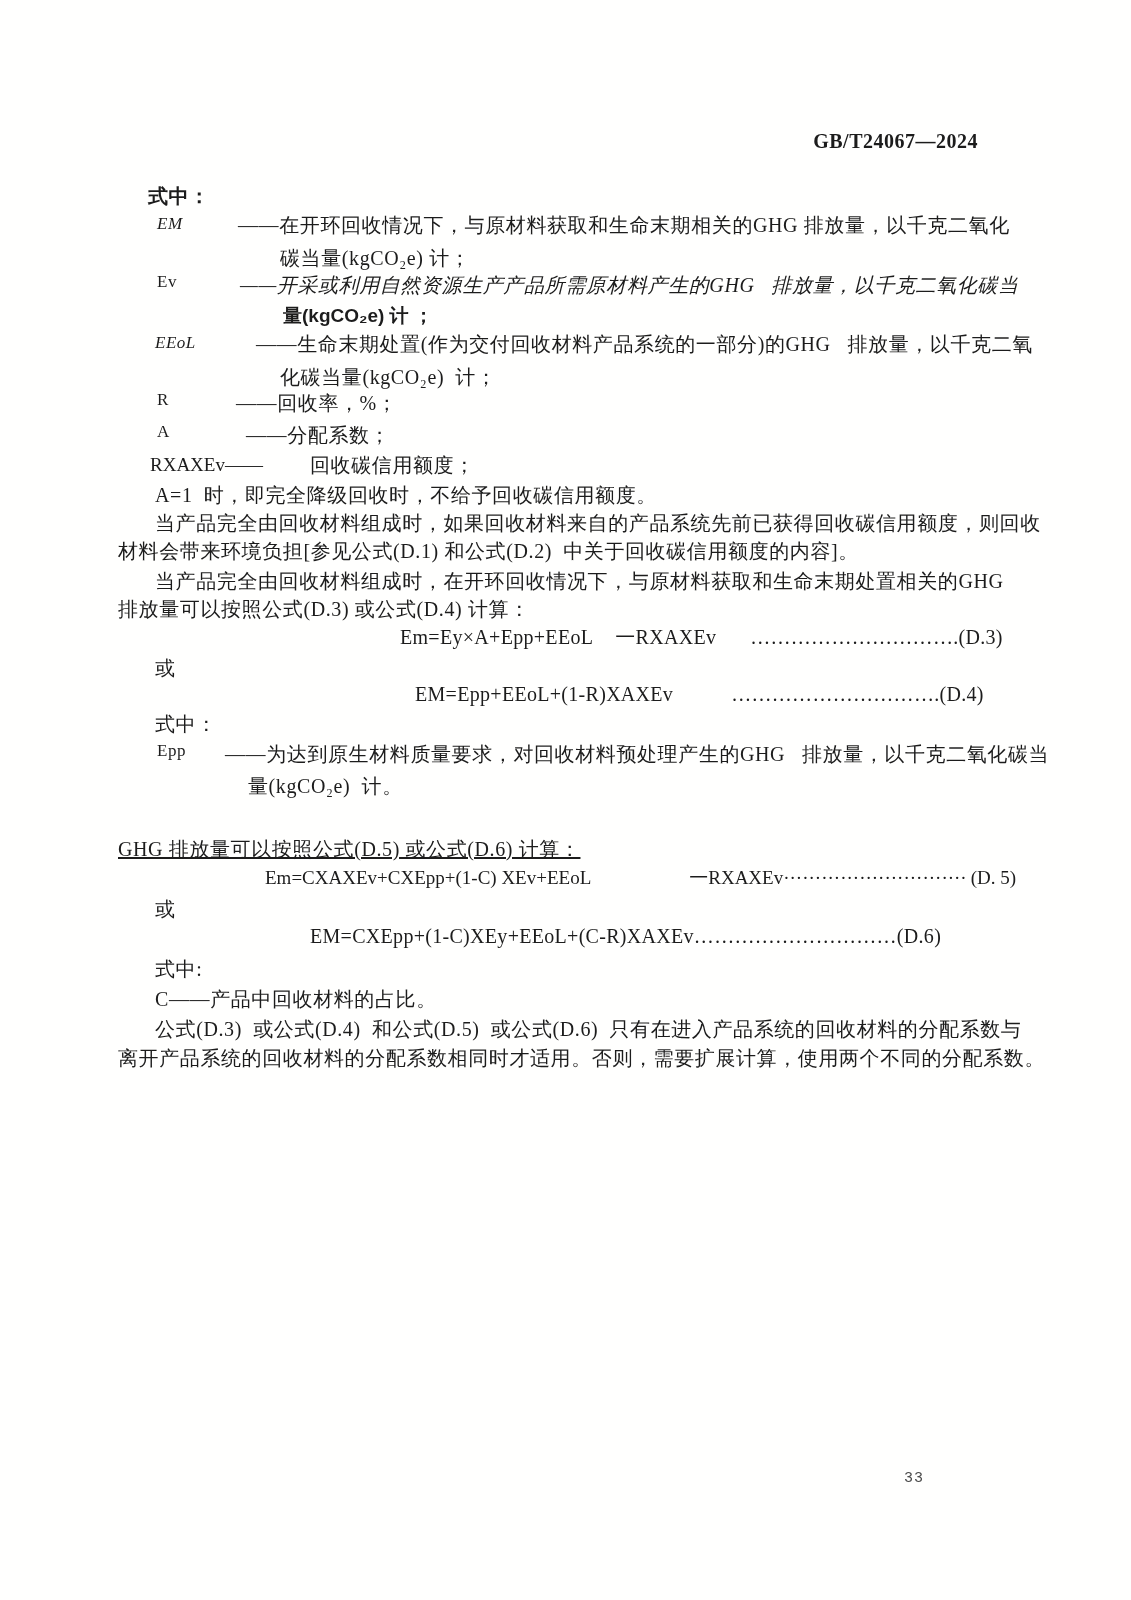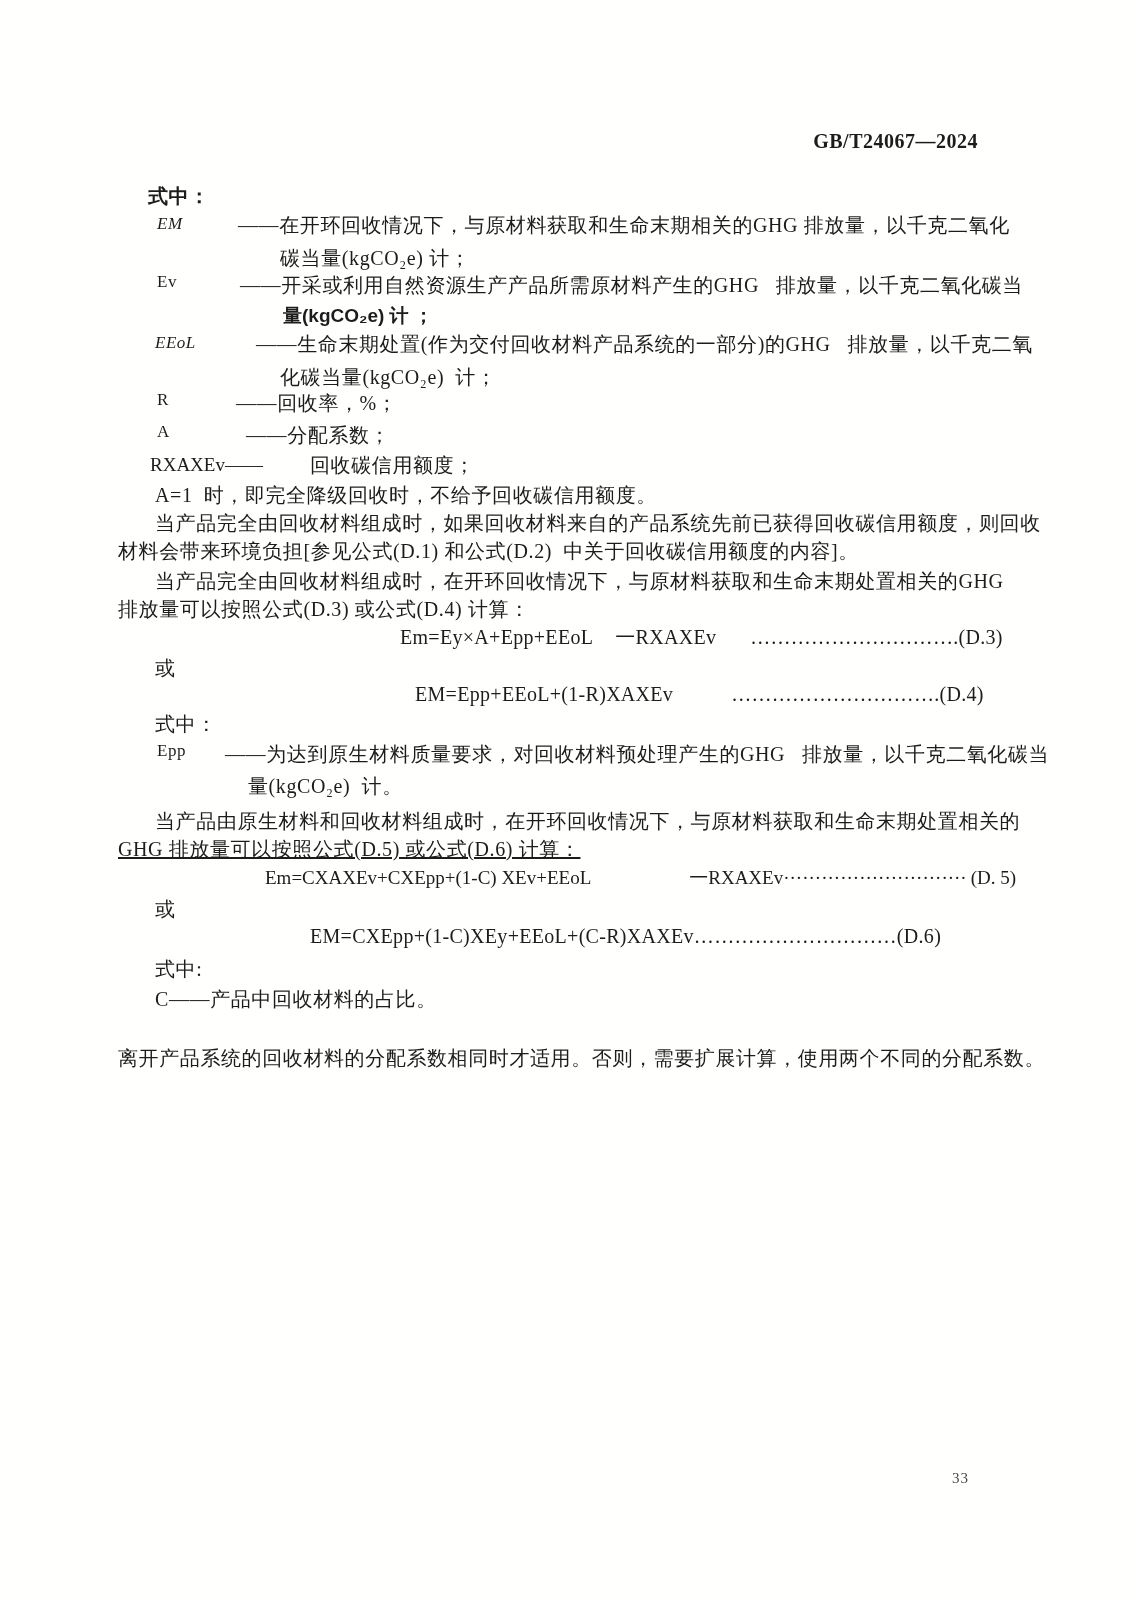--- a/index.html
+++ b/index.html
@@ -32,21 +32,21 @@
 
   <div class="abs hdr" style="top:130px; right:169px;">GB/T24067—2024</div>
 
   <div class="abs t bold" style="left:148px; top:183px;">式中：</div>
 
   <div class="abs term italic" style="left:157px; top:214px;">EM</div>
   <div class="abs t" style="left:238px; top:212px;">——在开环回收情况下，与原材料获取和生命末期相关的GHG 排放量，以千克二氧化</div>
   <div class="abs t" style="left:280px; top:245px;">碳当量(kgCO₂e) 计；</div>
 
   <div class="abs term" style="left:157px; top:272px;">Ev</div>
-  <div class="abs t" style="left:240px; top:272px;">——开采或利用自然资源生产产品所需原材料产生的GHG   排放量，以千克二氧化碳当</div>
+  <div class="abs t" style="left:240px; top:272px;font-style:italic;">——开采或利用自然资源生产产品所需原材料产生的GHG   排放量，以千克二氧化碳当</div>
   <div class="abs bs" style="left:283px; top:303px;">量(kgCO₂e) 计 ；</div>
 
   <div class="abs term italic" style="left:155px; top:333px;">EEoL</div>
   <div class="abs t" style="left:256px; top:331px;">——生命末期处置(作为交付回收材料产品系统的一部分)的GHG   排放量，以千克二氧</div>
   <div class="abs t" style="left:280px; top:364px;">化碳当量(kgCO₂e)  计；</div>
 
   <div class="abs term" style="left:157px; top:390px;">R</div>
   <div class="abs t" style="left:236px; top:390px;">——回收率，%；</div>
 
   <div class="abs term" style="left:157px; top:422px;">A</div>
@@ -77,21 +77,20 @@
     <span style="margin-left:58px;">………………………….</span>
     <span>(D.4)</span>
   </div>
 
   <div class="abs t" style="left:155px; top:711px;">式中：</div>
 
   <div class="abs term" style="left:157px; top:741px;">Epp</div>
   <div class="abs t" style="left:225px; top:741px;">——为达到原生材料质量要求，对回收材料预处理产生的GHG   排放量，以千克二氧化碳当</div>
   <div class="abs t" style="left:248px; top:773px;">量(kgCO₂e)  计。</div>
 
-  <div class="abs t" style="left:155px; top:808px;">当产品由原生材料和回收材料组成时，在开环回收情况下，与原材料获取和生命末期处置相关的</div>
   <div class="abs t" style="left:118px; top:836px;text-decoration:underline;">GHG 排放量可以按照公式(D.5) 或公式(D.6) 计算：</div>
 
   <div class="abs formula narrowf" style="left:265px; top:865px;">
     <span>Em=CXAXEv+CXEpp+(1-C) XEv+EEoL</span>
     <span style="margin-left:98px;">一RXAXEv</span>
     <span>·····························</span>
     <span style="margin-left:4px;">(D. 5)</span>
   </div>
 
   <div class="abs t" style="left:155px; top:896px;">或</div>
@@ -99,17 +98,18 @@
   <div class="abs formula" style="left:310px; top:925px;">
     <span>EM=CXEpp+(1-C)XEy+EEoL+(C-R)XAXEv</span>
     <span>…………………………</span>
     <span>(D.6)</span>
   </div>
 
   <div class="abs t" style="left:155px; top:956px;">式中:</div>
 
   <div class="abs t" style="left:155px; top:986px;">C——产品中回收材料的占比。</div>
 
+  <div class="abs t" style="left:155px; top:1016px;">公式(D.3)  或公式(D.4)  和公式(D.5)  或公式(D.6)  只有在进入产品系统的回收材料的分配系数与</div>
   <div class="abs t" style="left:118px; top:1005px;margin-top:40px;">离开产品系统的回收材料的分配系数相同时才适用。否则，需要扩展计算，使用两个不同的分配系数。</div>
 
-  <div class="abs pagenum" style="left:952px; top:1470px;">33</div>
+  <div class="abs pagenum" style="left:904px; top:1470px;font-family:Liberation Mono, monospace;">33</div>
 
 </div>
 
 </body></html>

